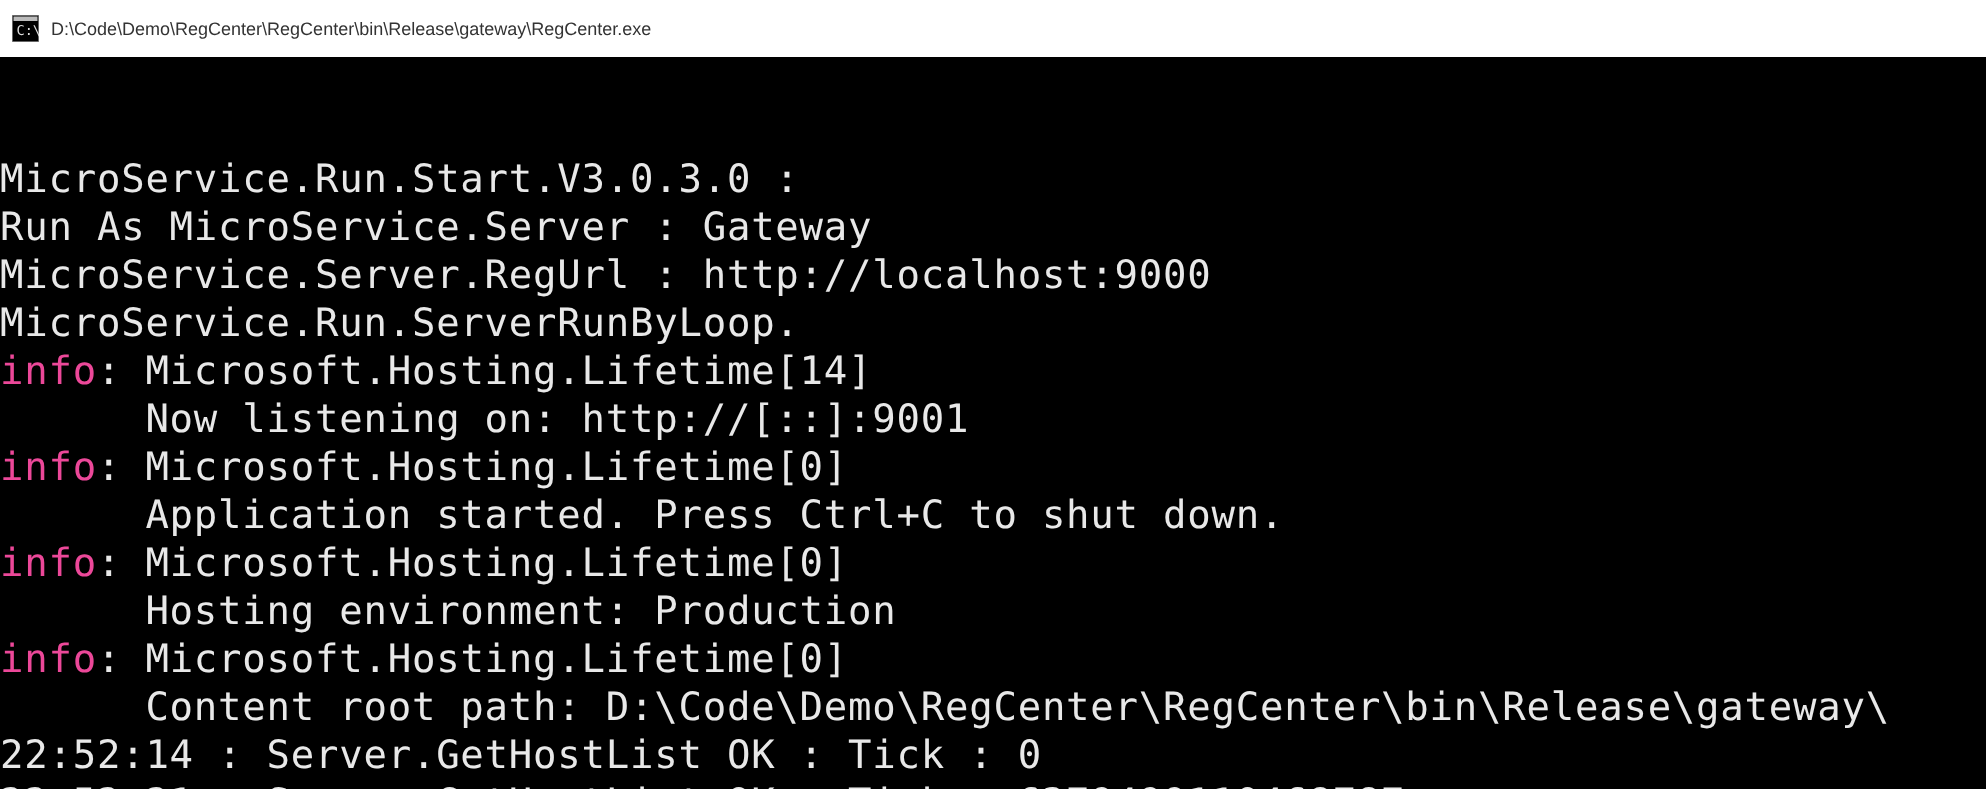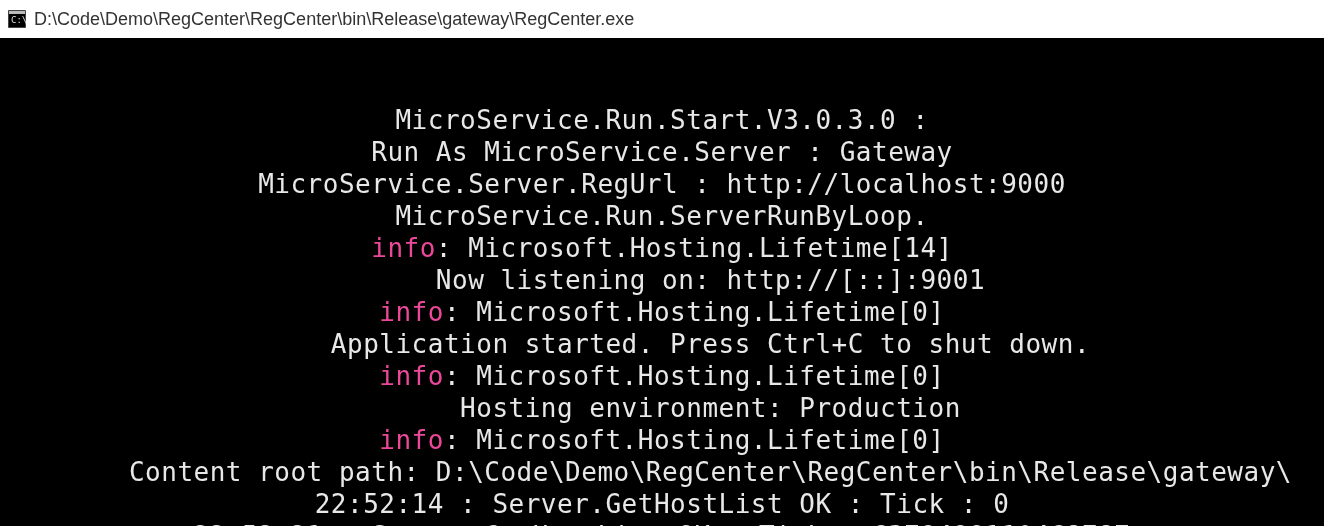--- a/index.html
+++ b/index.html
@@ -19,34 +19,34 @@
       gap: 8px;
     }
     .app-icon {
       width: 18px;
       height: 18px;
       display: inline-block;
     }
     .title-text {
       color: #333;
       font-family: "Segoe UI", Arial, sans-serif;
-      font-size: 18px;
+      font-size: 12px;
     }
     .console {
       background: #000;
       color: #e8e8e8;
       font-size: 26px;
       line-height: 32px;
       padding: 2px 0 0 0;
       letter-spacing: 0.5px;
       white-space: pre;
       font-family: "NSimSun", "SimSun", "FangSong", monospace;
       position: relative;
     }
-    .line { display: block; text-align: center; }
+    .line { display: block; }
     .info { color: #ec4899; }
   </style>
 </head>
 <body>
 
 <div class="titlebar">
   <span class="app-icon">
     <svg viewBox="0 0 18 18" width="18" height="18">
       <rect x="0" y="0" width="18" height="18" fill="#000" stroke="#888" stroke-width="1"></rect>
       <rect x="1" y="1" width="16" height="3" fill="#bbb"></rect>

